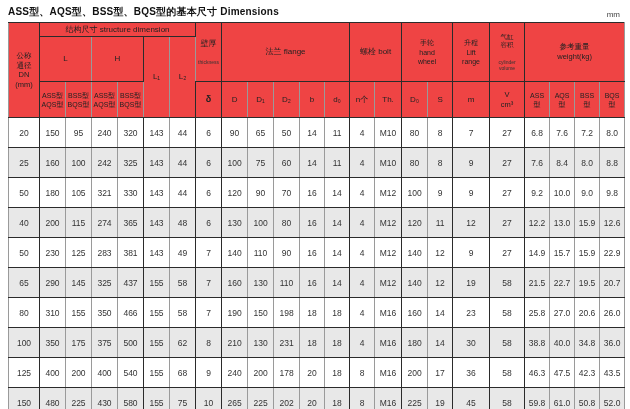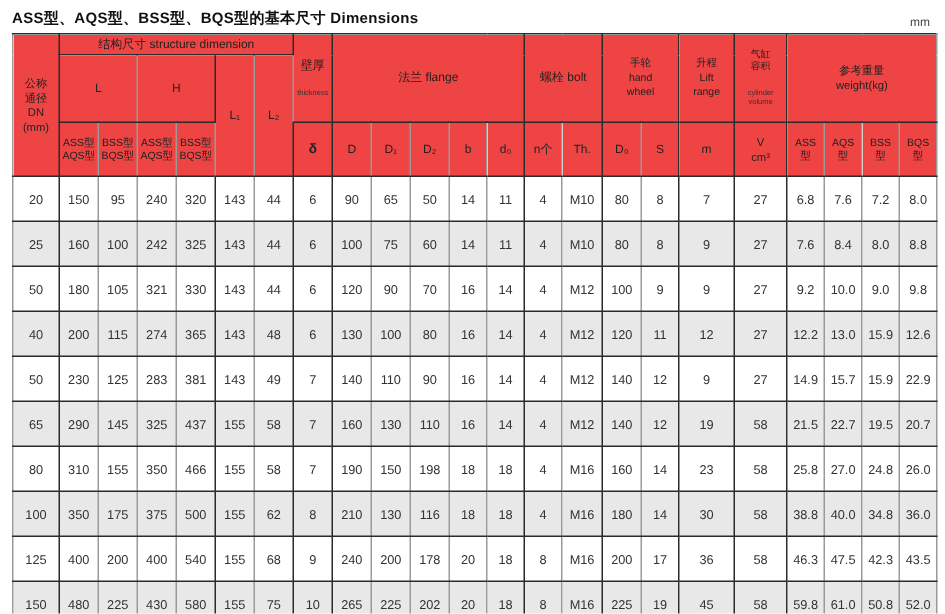--- a/index.html
+++ b/index.html
@@ -317,35 +317,35 @@
         <td>18</td>
         <td class="gb">18</td>
         <td>4</td>
         <td class="gb">M16</td>
         <td>160</td>
         <td class="gb">14</td>
         <td class="gb">23</td>
         <td class="gb">58</td>
         <td>25.8</td>
         <td>27.0</td>
-        <td>24.8</td>
+        <td>20.6</td>
         <td>26.0</td>
       </tr>
       <tr class="striped">
         <td class="gb">100</td>
         <td>350</td>
         <td>175</td>
         <td>375</td>
         <td class="gb">500</td>
         <td>155</td>
         <td class="gb">62</td>
         <td class="gb">8</td>
         <td>210</td>
         <td>130</td>
-        <td>116</td>
+        <td>231</td>
         <td>18</td>
         <td class="gb">18</td>
         <td>4</td>
         <td class="gb">M16</td>
         <td>180</td>
         <td class="gb">14</td>
         <td class="gb">30</td>
         <td class="gb">58</td>
         <td>38.8</td>
         <td>40.0</td>

